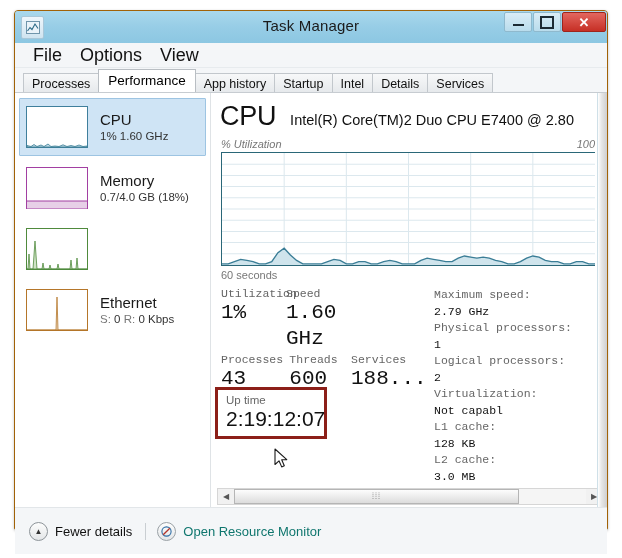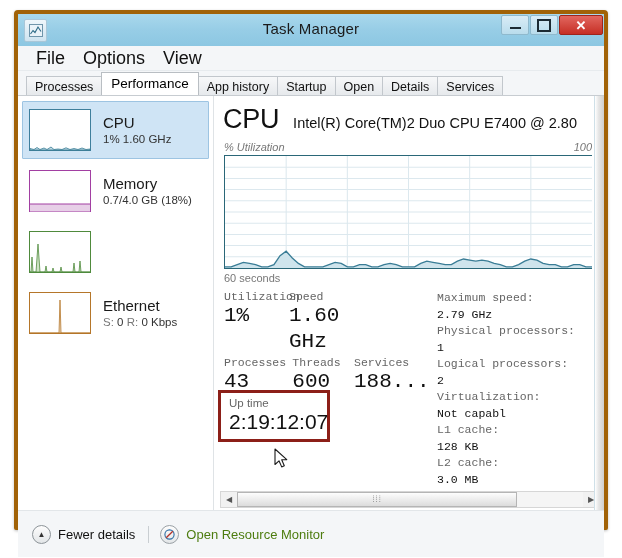--- a/index.html
+++ b/index.html
@@ -10,21 +10,21 @@
     overflow: hidden;
   }
   #root { position: relative; width: 622px; height: 558px; background: #fff; }
 
   
   .window {
     position: absolute;
     left: 14px; top: 10px;
     width: 594px; height: 520px;
     background: #9bd0e8;
-    border: 4px solid #a16207;
+    border: 1px solid #a16207;
     border-radius: 4px 4px 2px 2px;
     box-shadow: 0 1px 3px rgba(0,0,0,0.25);
     box-sizing: border-box;
   }
 
   
   .titlebar {
     position: relative;
     height: 32px;
     background: linear-gradient(to bottom, #a9d8ec 0%, #97cde6 50%, #8cc7e2 100%);
@@ -281,21 +281,21 @@
     font-size: 8px; color: #333;
     margin-right: 7px;
   }
   .divider {
     width: 1px; height: 17px;
     background: #c9ced2;
     margin: 0 11px 0 13px;
   }
   .resmon {
     display: flex; align-items: center;
-    font-size: 13px; color: #4d7c0f;
+    font-size: 13px; color: #0f766e;
   }
   .resmon .ico {
     width: 17px; height: 17px;
     border: 1px solid #9aa1a6;
     border-radius: 50%;
     background: linear-gradient(to bottom,#fdfdfd,#e3e6e8);
     margin-right: 7px;
     display: flex; align-items: center; justify-content: center;
   }
 
@@ -334,21 +334,21 @@
       <div class="menu-item">File</div>
       <div class="menu-item">Options</div>
       <div class="menu-item">View</div>
     </div>
 
     <div class="tabstrip">
       <div class="tab">Processes</div>
       <div class="tab active">Performance</div>
       <div class="tab">App history</div>
       <div class="tab">Startup</div>
-      <div class="tab">Open</div>
+      <div class="tab">Intel</div>
       <div class="tab">Details</div>
       <div class="tab">Services</div>
     </div>
 
     <div class="body-area">
 
       <div class="sidebar">
 
         <div class="res-item selected">
           <div class="mini-graph">

